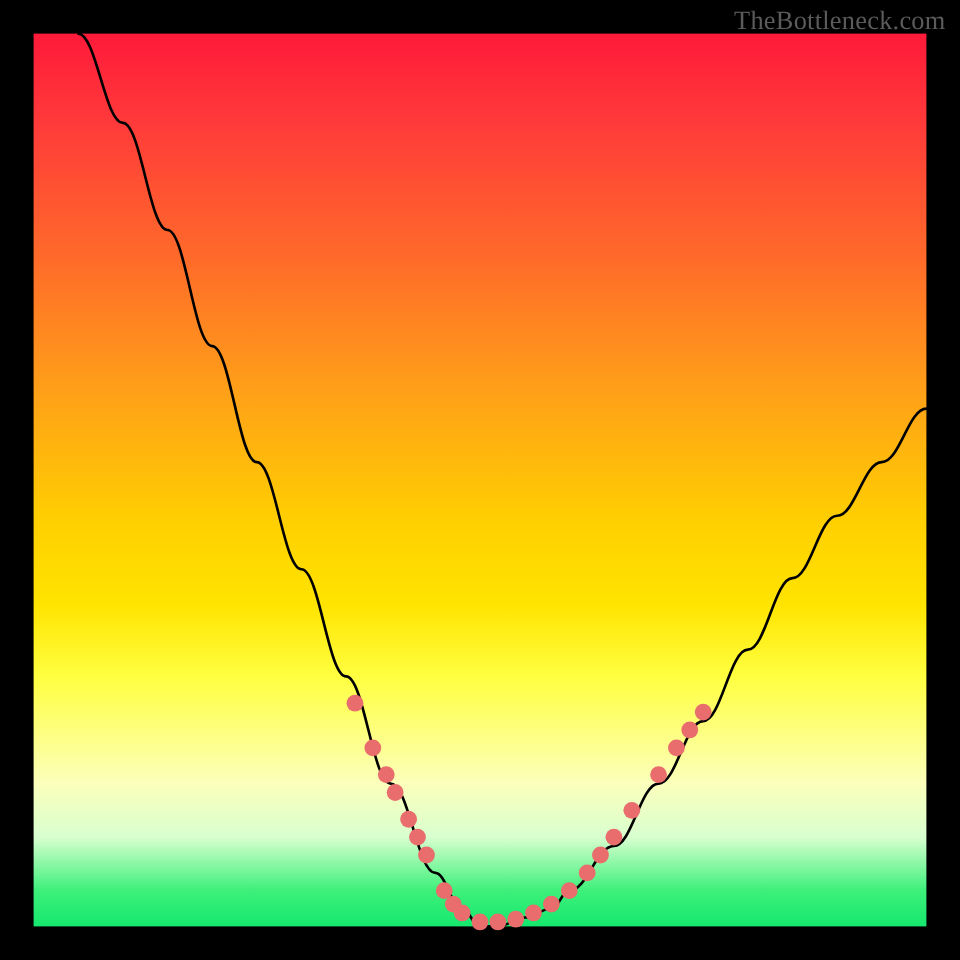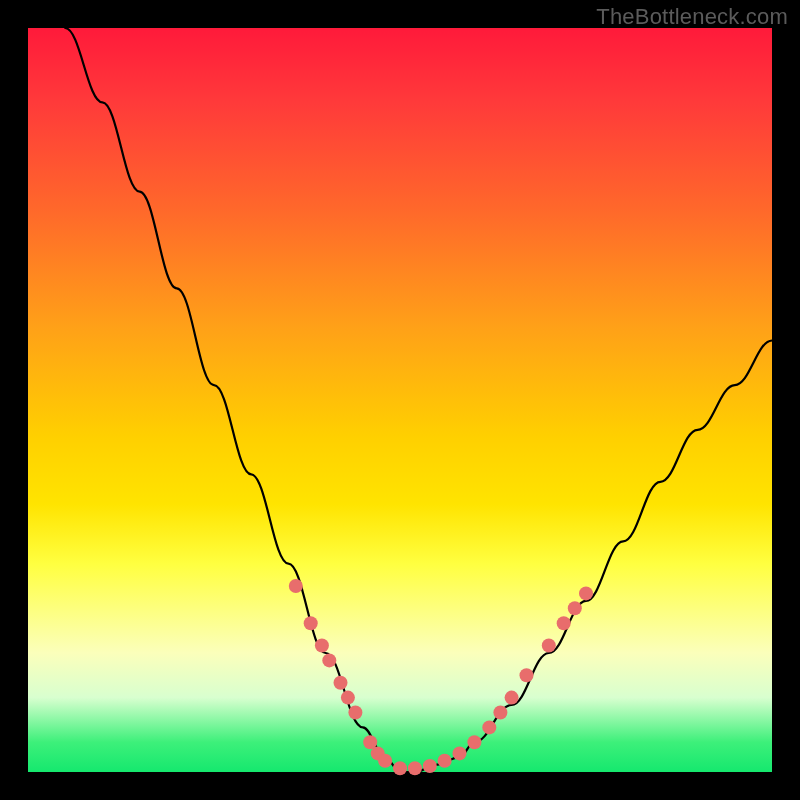--- a/index.html
+++ b/index.html
@@ -10,20 +10,21 @@
     background: #000;
     font-family: Arial, Helvetica, sans-serif;
   }
   .frame {
     position: absolute;
     left: 0;
     top: 0;
     width: 800px;
     height: 800px;
     background: #000;
+    font-family: Liberation Serif, serif;
   }
   .plot {
     position: absolute;
     left: 28px;
     top: 28px;
     width: 744px;
     height: 744px;
     background: linear-gradient(to bottom,
       #ff1a3a 0%,
       #ff3a3a 10%,

